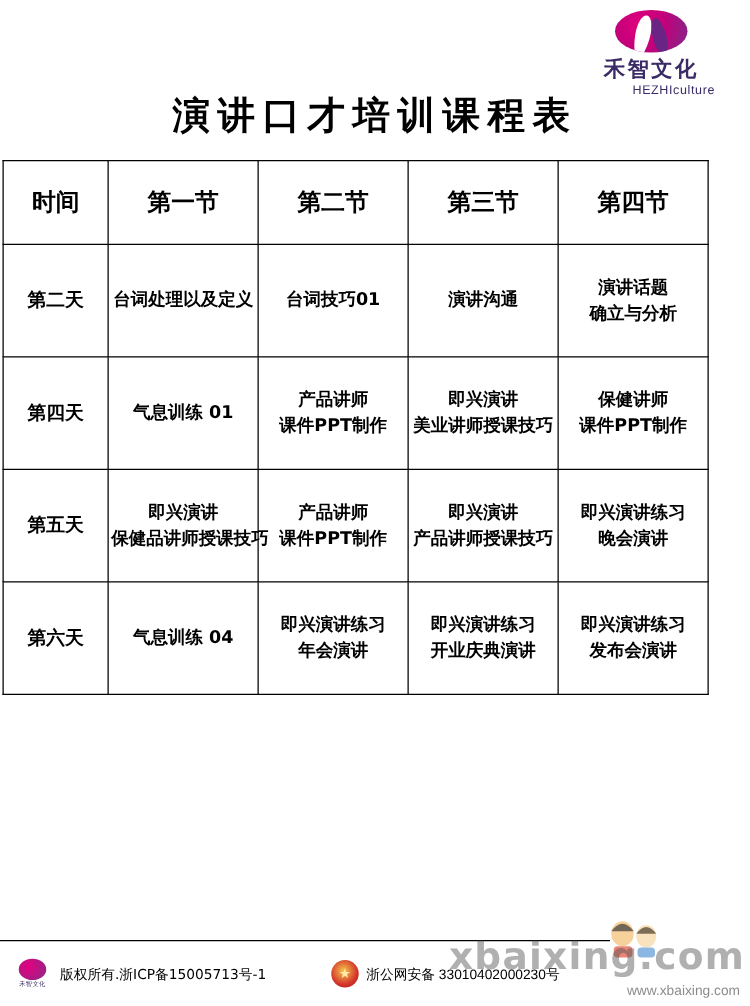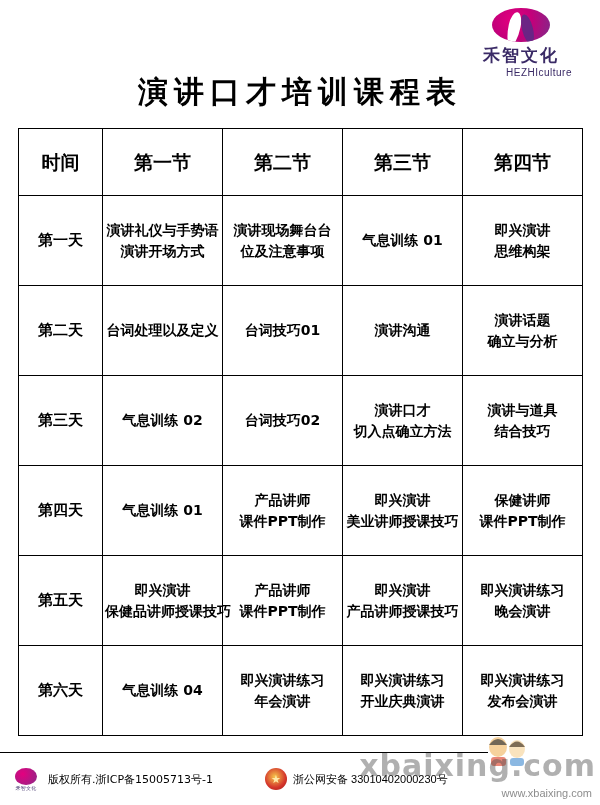--- a/index.html
+++ b/index.html
@@ -82,21 +82,21 @@
     font-size: 30px;
     font-weight: bold;
     letter-spacing: 6px;
     font-family: "DejaVu Sans", "Liberation Sans", sans-serif;
   }
 
   
   .schedule {
     position: absolute;
     top: 128px;
-    left: 18px;
+    left: 2px;
     width: 564px;
     border-collapse: collapse;
     table-layout: fixed;
   }
   .schedule td, .schedule th {
     border: 1px solid #000000;
     text-align: center;
     vertical-align: middle;
     font-size: 14px;
     line-height: 1.5;
@@ -235,68 +235,33 @@
     <tr>
       <th>时间</th>
       <th>第一节</th>
       <th>第二节</th>
       <th>第三节</th>
       <th>第四节</th>
     </tr>
   </thead>
   <tbody id="schedule-body">
       <tr>
-        <td class="daycol">第一天</td>
-        <td>
-          <span class="cell-line">演讲礼仪与手势语</span>
-          <span class="cell-line">演讲开场方式</span>
-        </td>
-        <td>
-          <span class="cell-line">演讲现场舞台台</span>
-          <span class="cell-line">位及注意事项</span>
-        </td>
-        <td>
-          <span class="cell-line">气息训练 01</span>
-        </td>
-        <td>
-          <span class="cell-line">即兴演讲</span>
-          <span class="cell-line">思维构架</span>
-        </td>
-      </tr>
-      <tr>
         <td class="daycol">第二天</td>
         <td>
           <span class="cell-line">台词处理以及定义</span>
         </td>
         <td>
           <span class="cell-line">台词技巧01</span>
         </td>
         <td>
           <span class="cell-line">演讲沟通</span>
         </td>
         <td>
           <span class="cell-line">演讲话题</span>
           <span class="cell-line">确立与分析</span>
-        </td>
-      </tr>
-      <tr>
-        <td class="daycol">第三天</td>
-        <td>
-          <span class="cell-line">气息训练 02</span>
-        </td>
-        <td>
-          <span class="cell-line">台词技巧02</span>
-        </td>
-        <td>
-          <span class="cell-line">演讲口才</span>
-          <span class="cell-line">切入点确立方法</span>
-        </td>
-        <td>
-          <span class="cell-line">演讲与道具</span>
-          <span class="cell-line">结合技巧</span>
         </td>
       </tr>
       <tr>
         <td class="daycol">第四天</td>
         <td>
           <span class="cell-line">气息训练 01</span>
         </td>
         <td>
           <span class="cell-line">产品讲师</span>
           <span class="cell-line">课件PPT制作</span>

